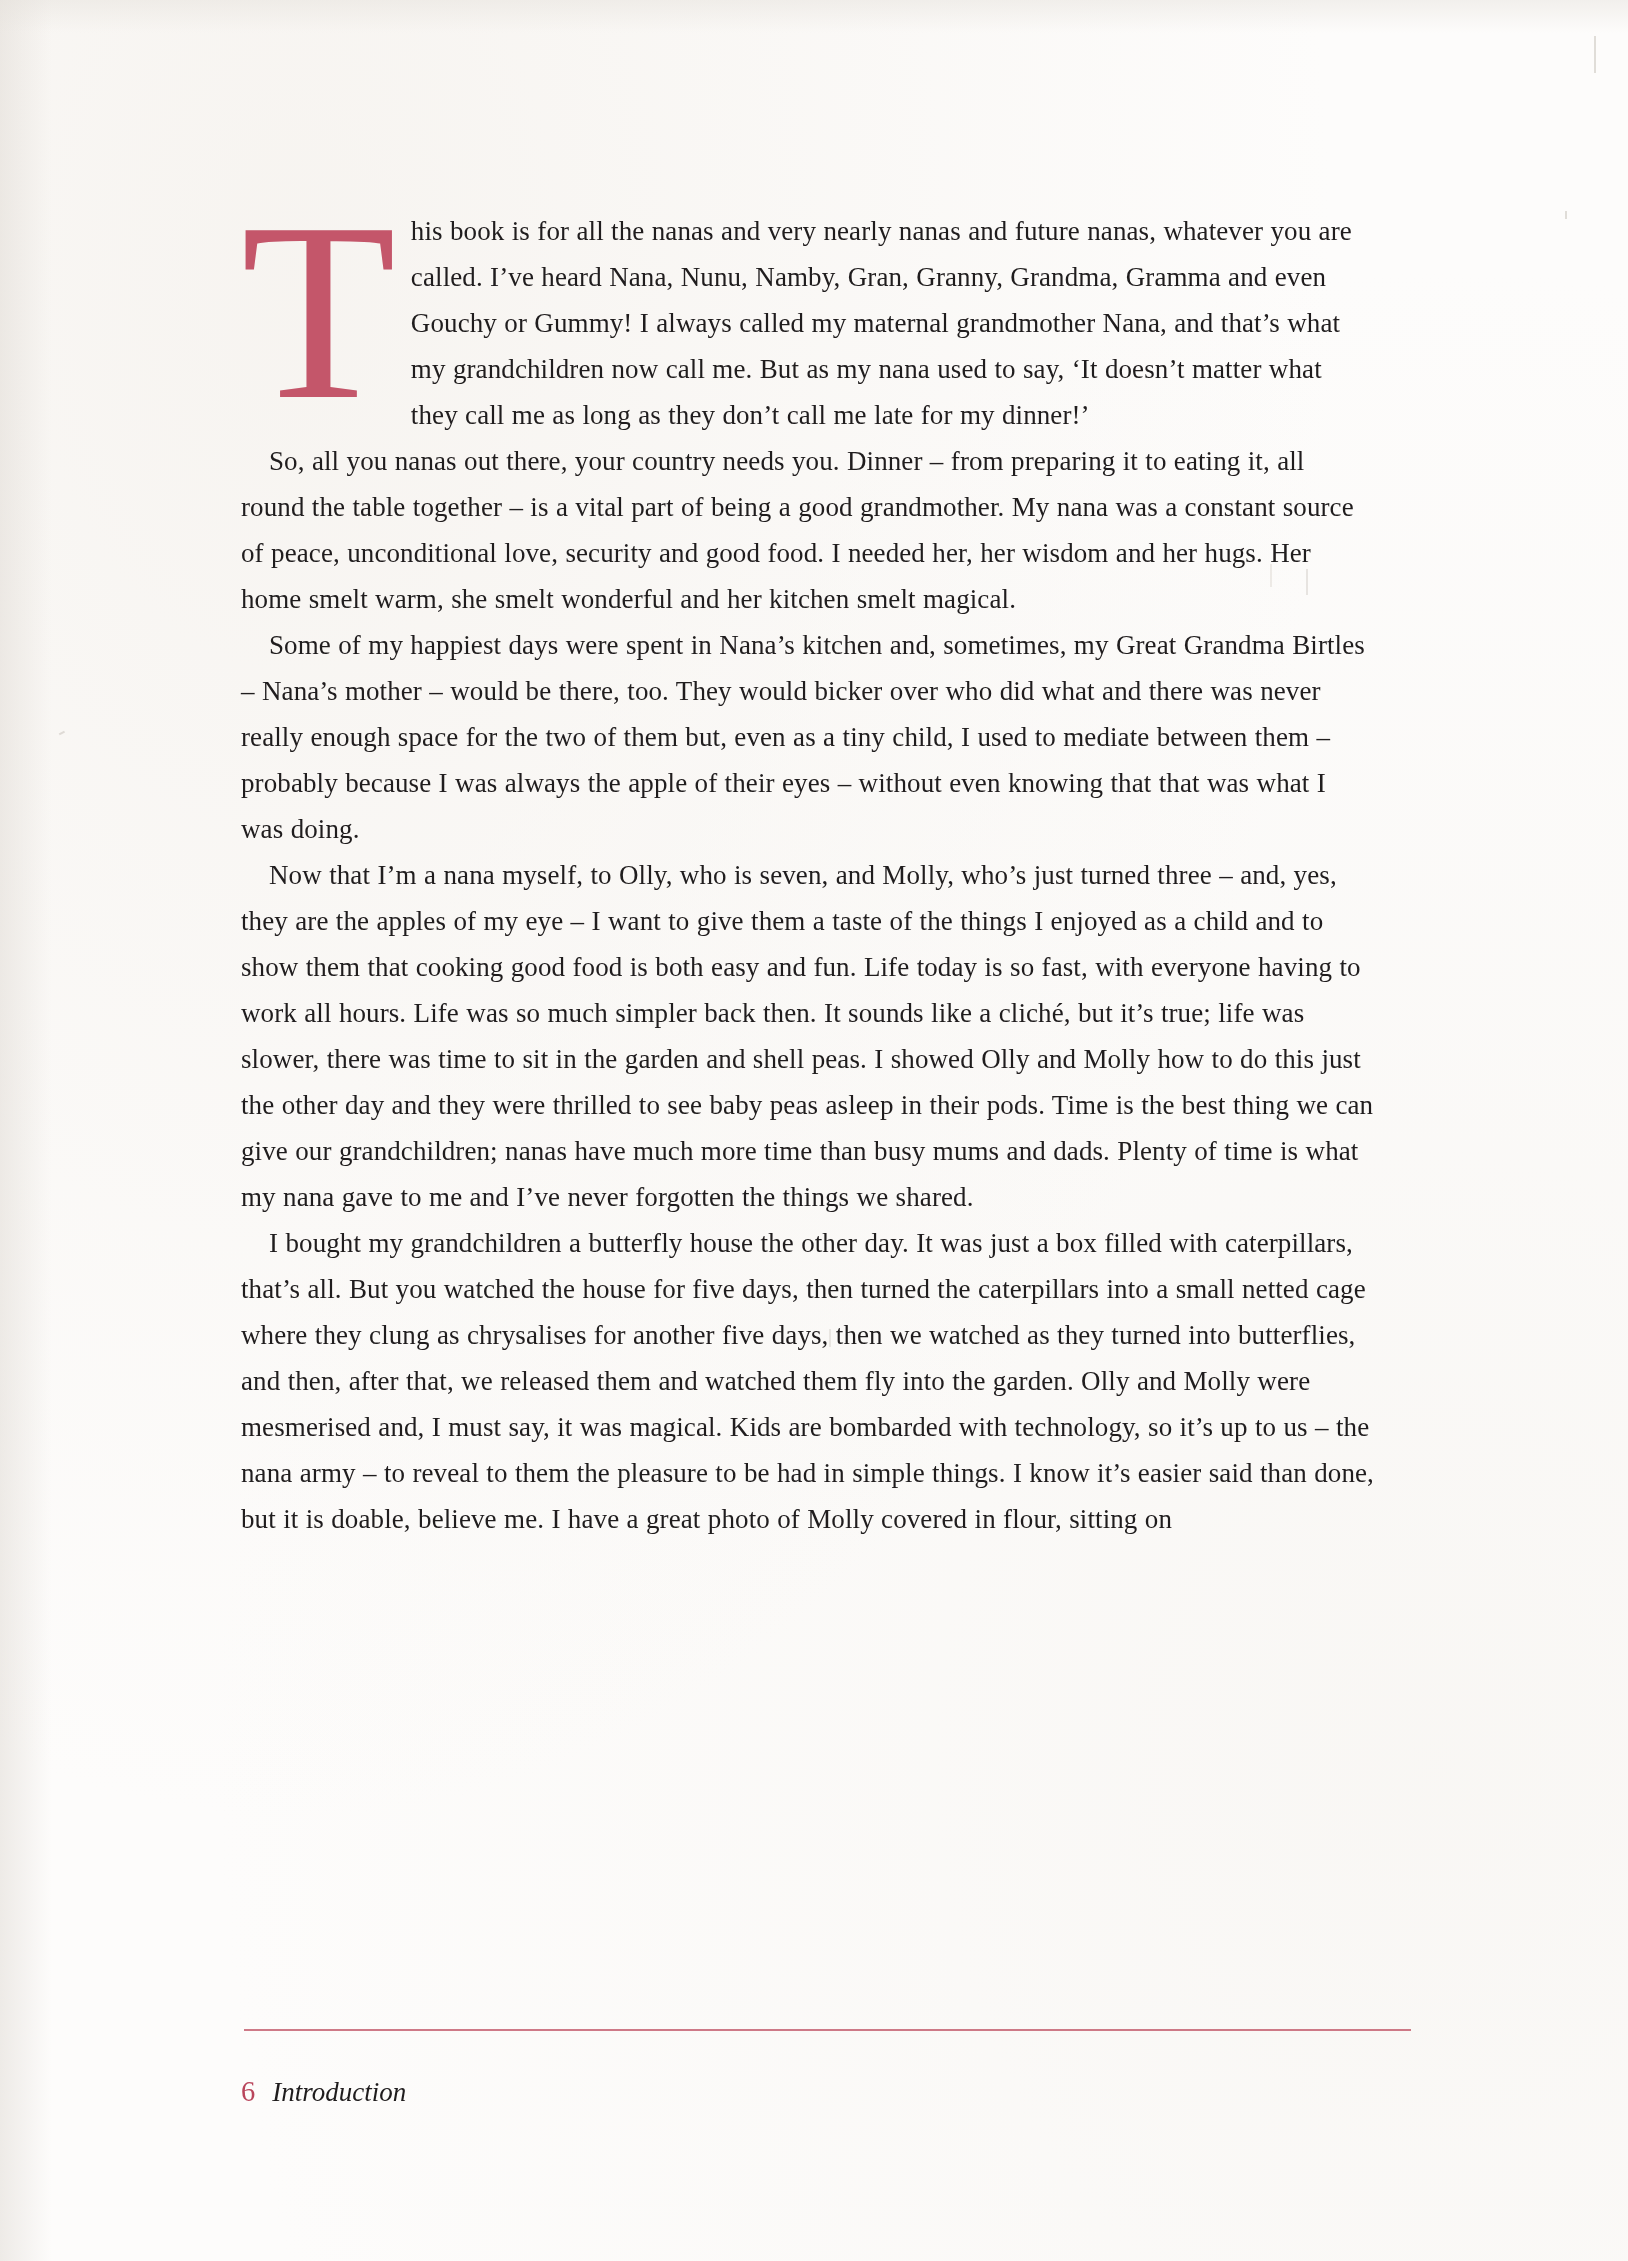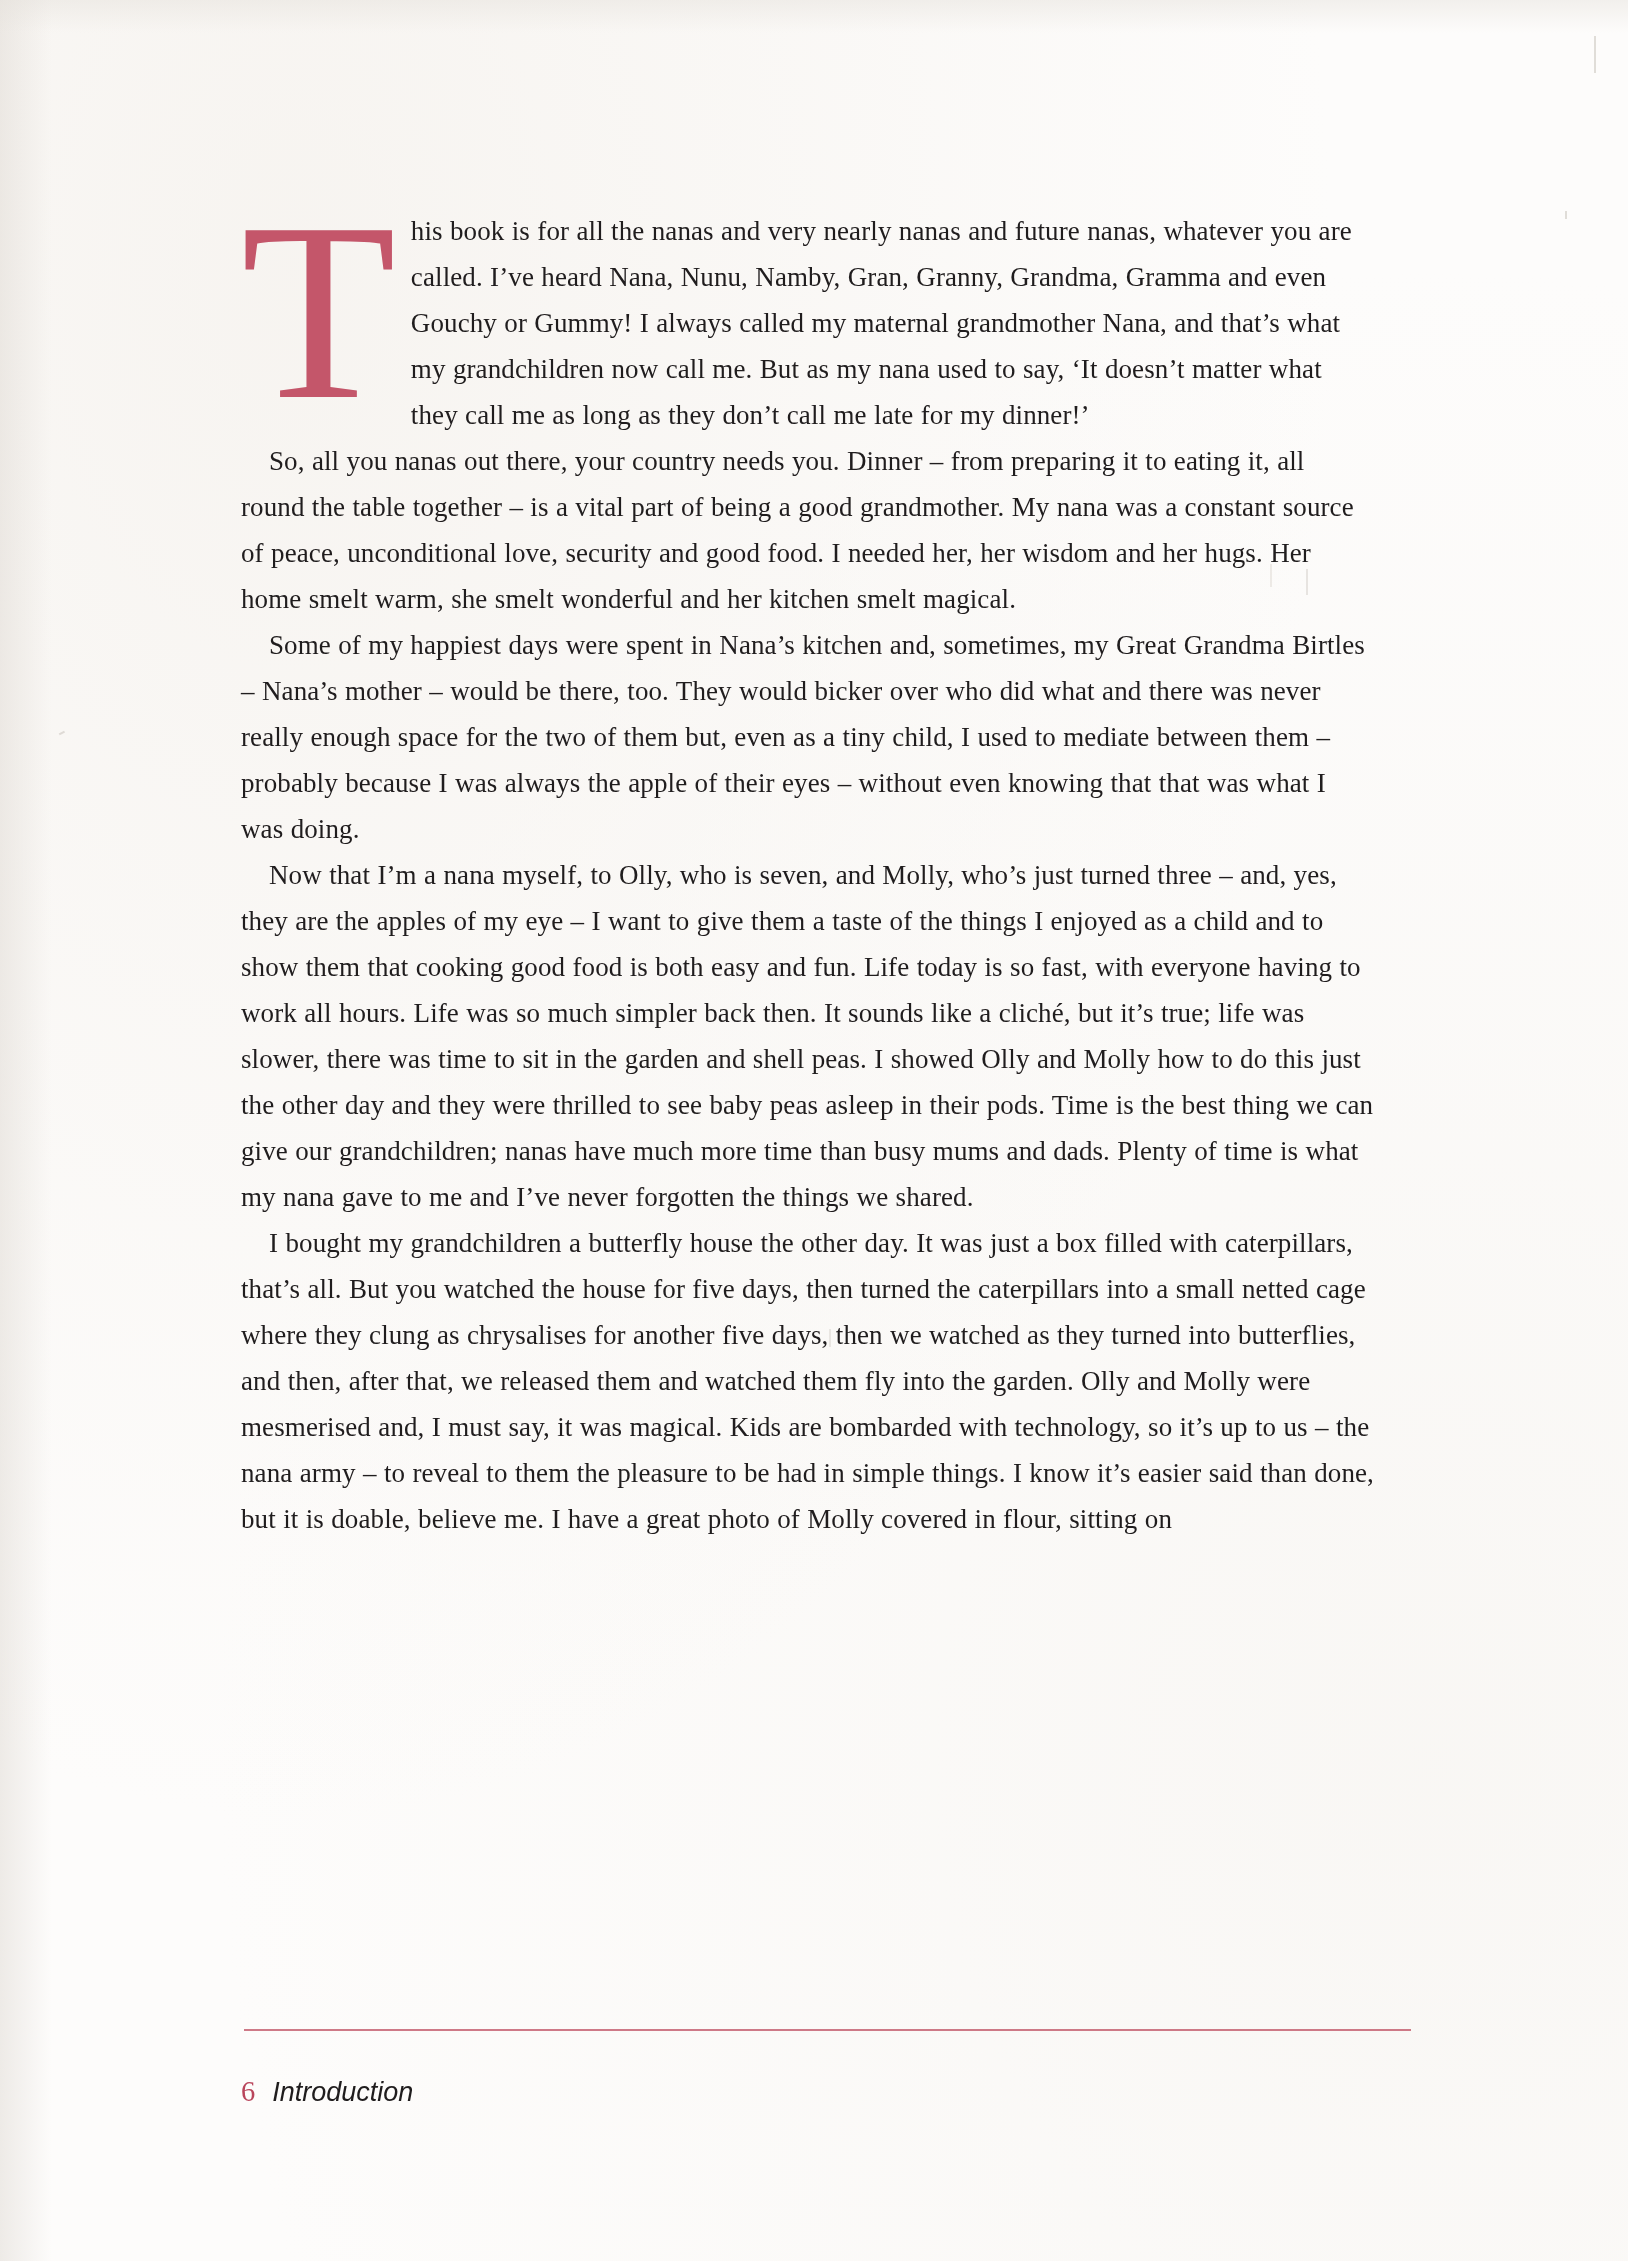--- a/index.html
+++ b/index.html
@@ -104,21 +104,21 @@
   }
   .folio {
     font-size: 28.5px;
     color: #b9455b;
     font-family: "Liberation Serif", "DejaVu Serif", serif;
   }
   .running-head {
     font-size: 27px;
     font-style: italic;
     color: #1f1c1d;
-    font-family: Liberation Sans, sans-serif;
+    font-family: Liberation Serif, serif;
   }
 </style>
 </head>
 <body>
 
 <div class="page">
 
   <div class="scan-edge-left"></div>
   <div class="scan-edge-top"></div>
   <div class="scan-speck speck-a"></div>

